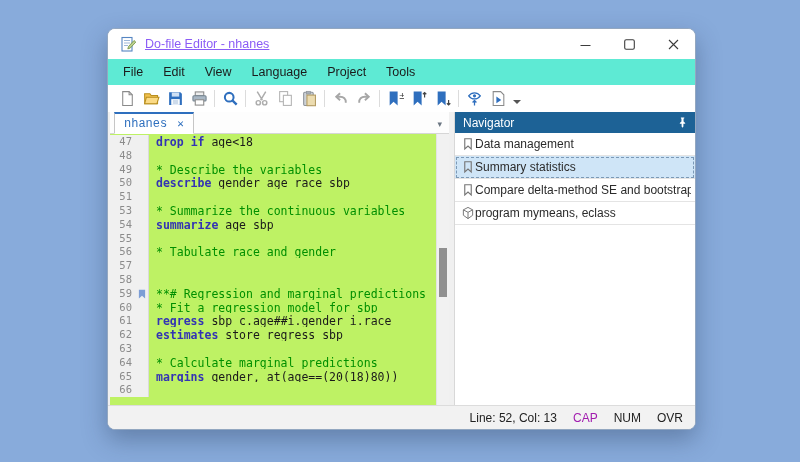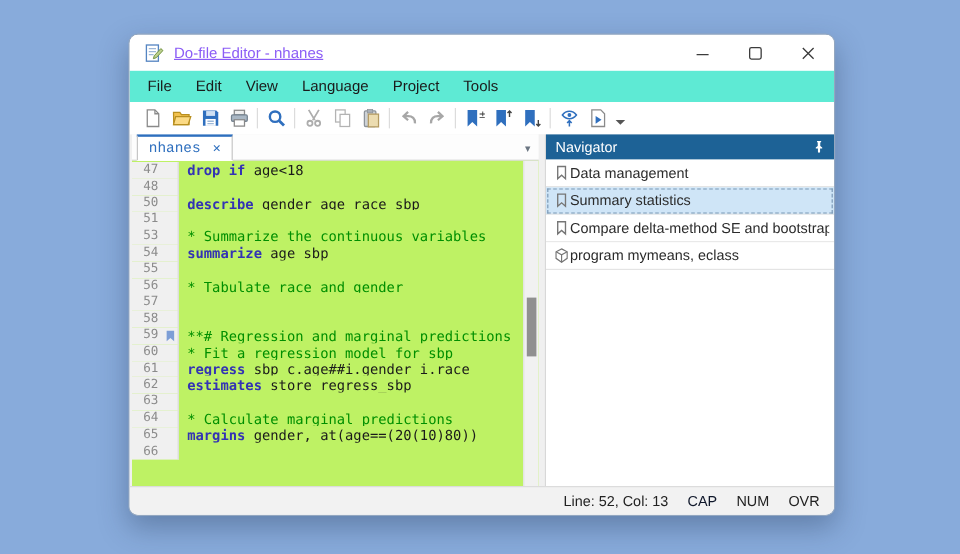--- a/index.html
+++ b/index.html
@@ -60,21 +60,21 @@
   .navigator { flex:1; background:#fff; display:flex; flex-direction:column; border-left:1px solid #d8d8d8; min-width:0; }
   .nav-header { height:21px; flex:none; background:#1d6296; color:#fff; display:flex; align-items:center; padding:0 6px 0 8px; font-size:12px; }
   .nav-pin { margin-left:auto; display:flex; }
   .nav-item { height:23px; flex:none; display:flex; align-items:center; gap:0; padding:0 4px 0 6px; border-bottom:1px solid #e4e4e4; font-size:12px; color:#2b2b2b; background:#fff; }
   .nav-item .nav-label { white-space:nowrap; overflow:hidden; min-width:0; }
   .nav-item.selected { background:#cfe5f7; outline:1px dashed #7b99b6; outline-offset:-2px; }
   .nav-ic { flex:none; display:flex; }
 
   
   .statusbar { height:24px; flex:none; background:#f2f2f2; border-top:1px solid #dcdcdc; display:flex; align-items:center; justify-content:flex-end; padding-right:12px; gap:16px; font-size:12px; color:#222;padding-left:20px; }
-  .ind.off { color:#0f172a; }
+  .ind.off { color:#a21caf; }
 </style>
 </head>
 <body>
 
 <div class="window">
 
   <div class="titlebar">
     <span class="app-icon">
       <svg viewBox="0 0 17 17" width="17" height="17">
         <rect x="2" y="1.5" width="10" height="13.5" fill="#fff" stroke="#5585c2" stroke-width="1.1"></rect>
@@ -238,20 +238,25 @@
               <span class="ln">47</span>
               <span class="bmslot"></span>
               <span class="codeline"><span class="kw">drop</span><span> </span><span class="kw">if</span><span> age&lt;18</span></span>
             </div>
             <div class="code-row">
               <span class="ln">48</span>
               <span class="bmslot"></span>
               <span class="codeline"></span>
             </div>
             <div class="code-row">
+              <span class="ln">49</span>
+              <span class="bmslot"></span>
+              <span class="codeline"><span class="cm">* Describe the variables</span></span>
+            </div>
+            <div class="code-row">
               <span class="ln">50</span>
               <span class="bmslot"></span>
               <span class="codeline"><span class="kw">describe</span><span> gender age race sbp</span></span>
             </div>
             <div class="code-row">
               <span class="ln">51</span>
               <span class="bmslot"></span>
               <span class="codeline"></span>
             </div>
             <div class="code-row">
@@ -313,21 +318,21 @@
               <span class="codeline"></span>
             </div>
             <div class="code-row">
               <span class="ln">64</span>
               <span class="bmslot"></span>
               <span class="codeline"><span class="cm">* Calculate marginal predictions</span></span>
             </div>
             <div class="code-row">
               <span class="ln">65</span>
               <span class="bmslot"></span>
-              <span class="codeline"><span class="kw">margins</span><span> gender, at(age==(20(10)80))</span></span>
+              <span class="codeline"><span class="kw">margins</span><span> gender, at(age==(20(18)80))</span></span>
             </div>
             <div class="code-row">
               <span class="ln">66</span>
               <span class="bmslot"></span>
               <span class="codeline"></span>
             </div>
           </div>
         <div class="vscroll">
           <div class="vthumb"></div>
         </div>

